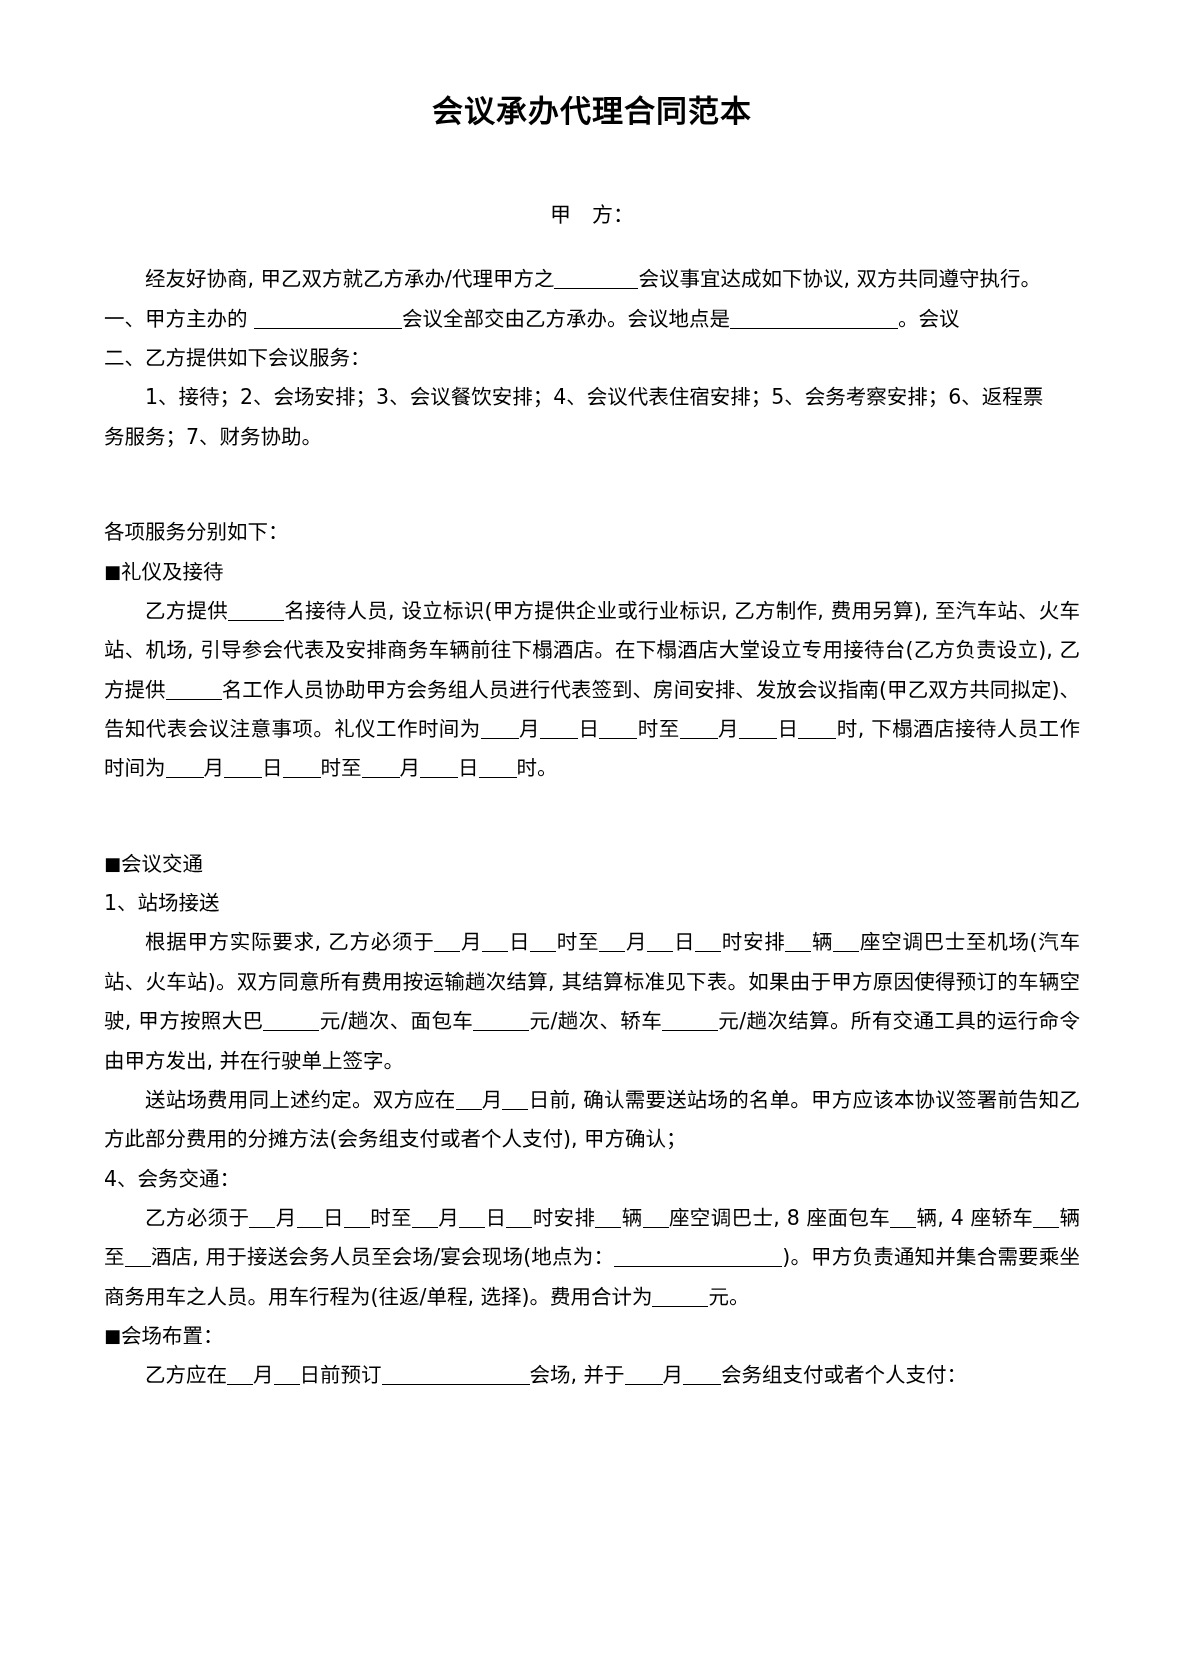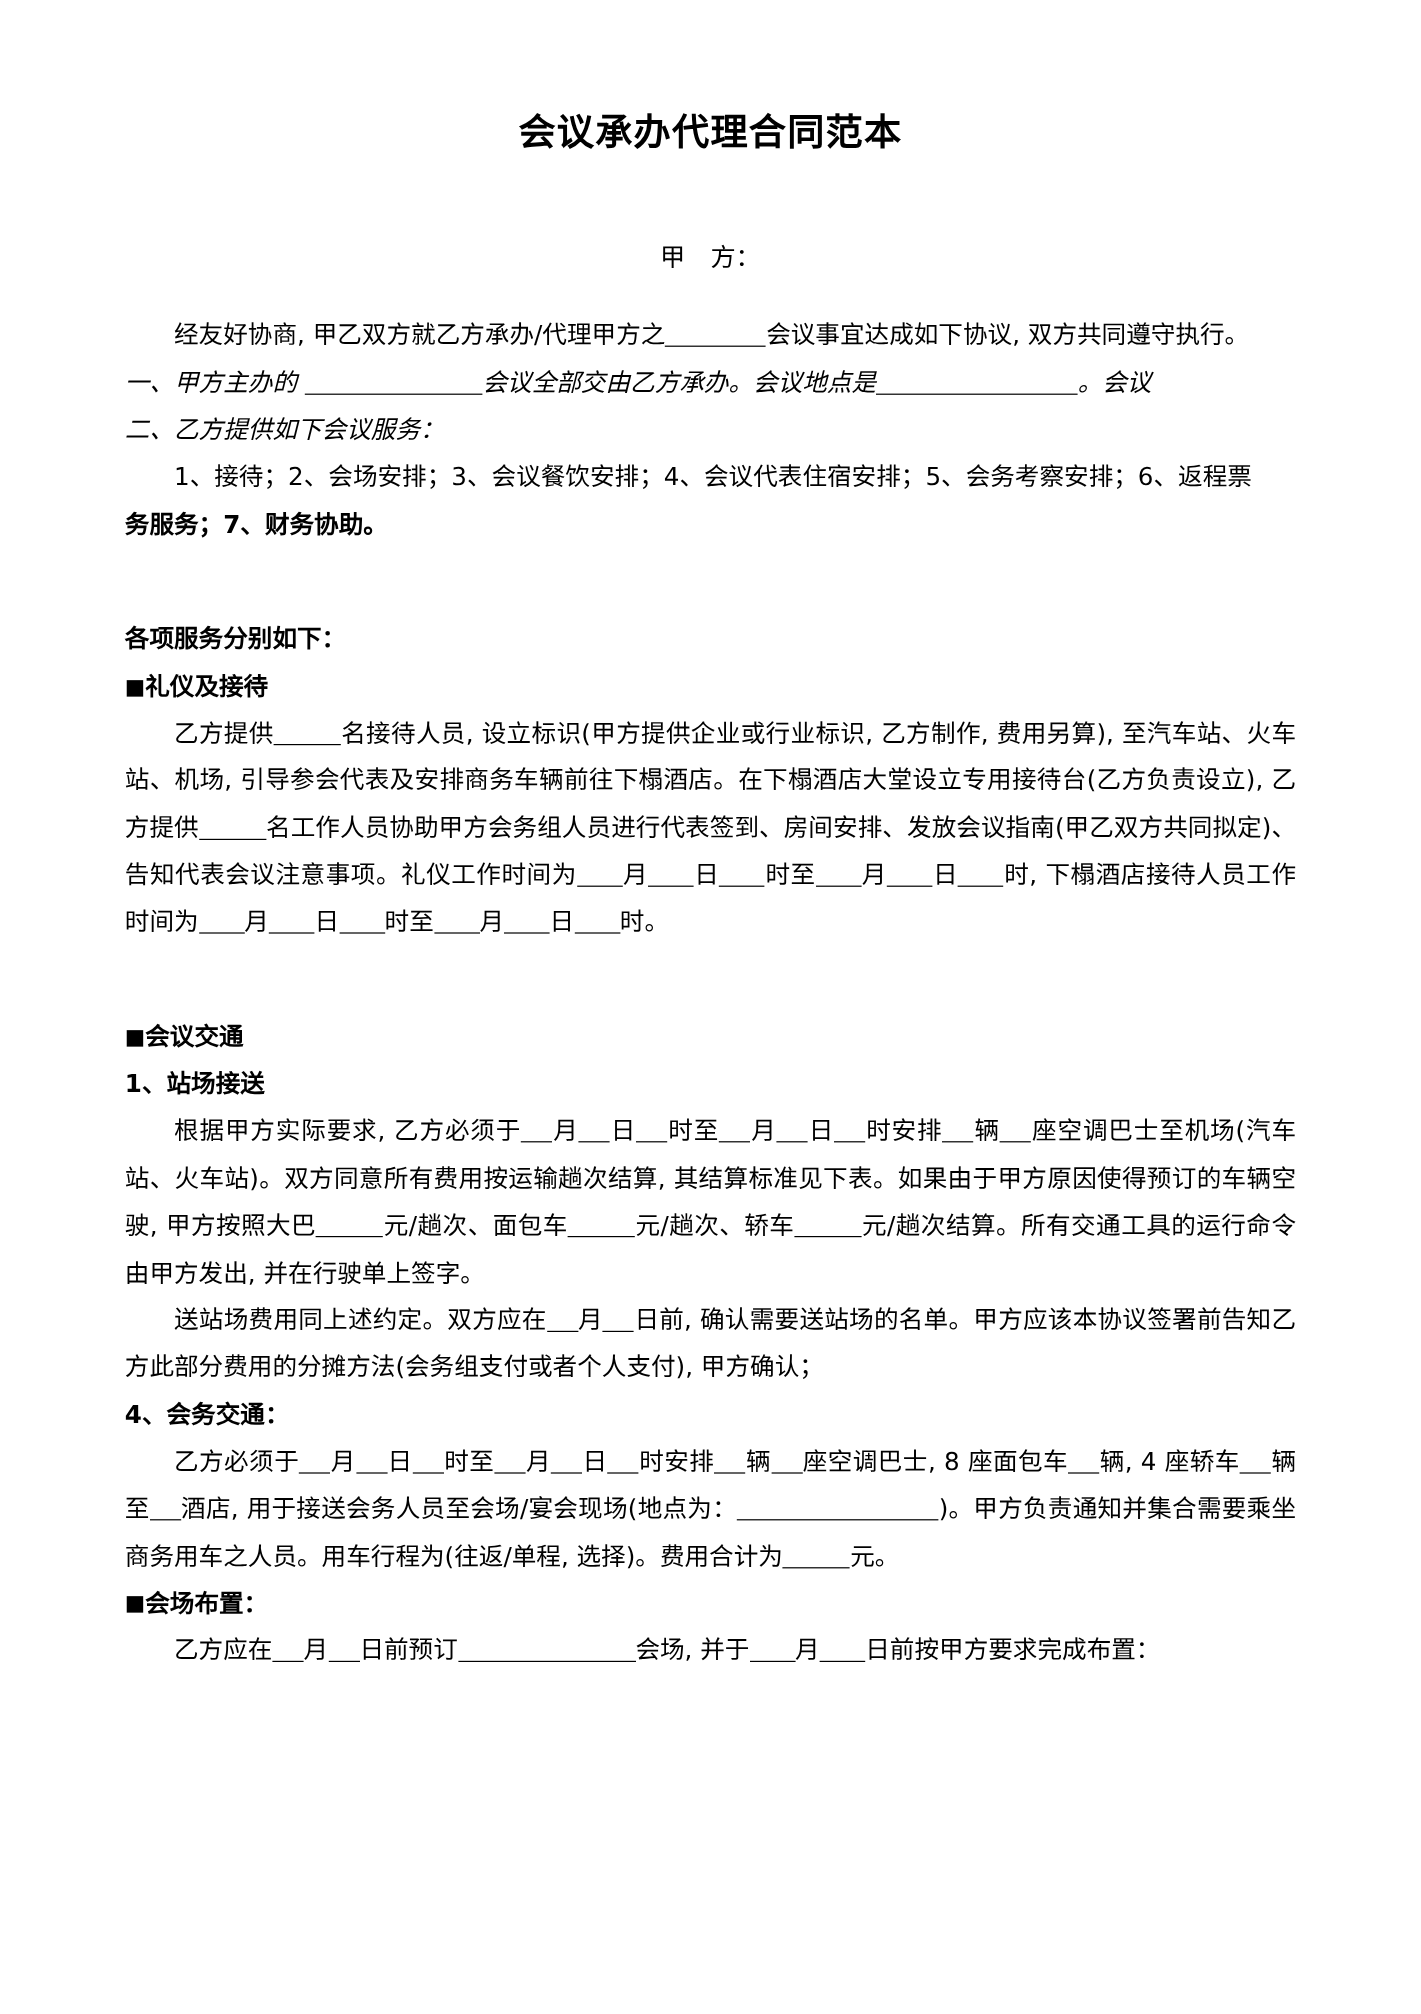--- a/index.html
+++ b/index.html
@@ -52,29 +52,27 @@
     text-justify: inter-ideograph;
     word-break: break-all;
   }
   p.indent2 {
     text-indent: 2em;
   }
   
   p.hang {
     padding-left: 2.45em;
     text-indent: -2.45em;
-    font-style: italic;
   }
   p.hang-inner {
     padding-left: 2.45em;
     text-indent: 0;
   }
   p.flush {
     text-indent: 0;
-    font-weight: bold;
   }
   p.gap-before-lg {
     margin-top: 56px;
   }
   .sq {
     font-size: 18px;
     line-height: 1;
     vertical-align: 1px;
     letter-spacing: 0;
   }
@@ -127,17 +125,17 @@
     <p class="para indent2"><span>根据甲方实际要求, 乙方必须于</span><span class="blank b-xs"></span><span>月</span><span class="blank b-xs"></span><span>日</span><span class="blank b-xs"></span><span>时至</span><span class="blank b-xs"></span><span>月</span><span class="blank b-xs"></span><span>日</span><span class="blank b-xs"></span><span>时安排</span><span class="blank b-xs"></span><span>辆</span><span class="blank b-xs"></span><span>座空调巴士至机场(汽车站、火车站)。双方同意所有费用按运输趟次结算, 其结算标准见下表。如果由于甲方原因使得预订的车辆空驶, 甲方按照大巴</span><span class="blank b-m"></span><span>元/趟次、面包车</span><span class="blank b-m"></span><span>元/趟次、轿车</span><span class="blank b-m"></span><span>元/趟次结算。所有交通工具的运行命令由甲方发出, 并在行驶单上签字。</span></p>
 
     <p class="para indent2"><span>送站场费用同上述约定。双方应在</span><span class="blank b-xs"></span><span>月</span><span class="blank b-xs"></span><span>日前, 确认需要送站场的名单。甲方应该本协议签署前告知乙方此部分费用的分摊方法(会务组支付或者个人支付), 甲方确认；</span></p>
 
     <p class="para flush">4、会务交通：</p>
 
     <p class="para indent2"><span>乙方必须于</span><span class="blank b-xs"></span><span>月</span><span class="blank b-xs"></span><span>日</span><span class="blank b-xs"></span><span>时至</span><span class="blank b-xs"></span><span>月</span><span class="blank b-xs"></span><span>日</span><span class="blank b-xs"></span><span>时安排</span><span class="blank b-xs"></span><span>辆</span><span class="blank b-xs"></span><span>座空调巴士, 8 座面包车</span><span class="blank b-xs"></span><span>辆, 4 座轿车</span><span class="blank b-xs"></span><span>辆至</span><span class="blank b-xs"></span><span>酒店, 用于接送会务人员至会场/宴会现场(地点为：</span><span class="blank b-huge"></span><span>)。甲方负责通知并集合需要乘坐商务用车之人员。用车行程为(往返/单程, 选择)。费用合计为</span><span class="blank b-m"></span><span>元。</span></p>
 
     <p class="para flush"><span class="sq">■</span><span>会场布置：</span></p>
 
-    <p class="para indent2"><span>乙方应在</span><span class="blank b-xs"></span><span>月</span><span class="blank b-xs"></span><span>日前预订</span><span class="blank b-xxl"></span><span>会场, 并于</span><span class="blank b-s"></span><span>月</span><span class="blank b-s"></span><span>日前按甲方要求完成布置：</span></p>
+    <p class="para indent2"><span>乙方应在</span><span class="blank b-xs"></span><span>月</span><span class="blank b-xs"></span><span>日前预订</span><span class="blank b-xxl"></span><span>会场, 并于</span><span class="blank b-s"></span><span>月</span><span class="blank b-s"></span><span>会务组支付或者个人支付：</span></p>
 
 
   </div>
 </div>
 
 </body></html>

